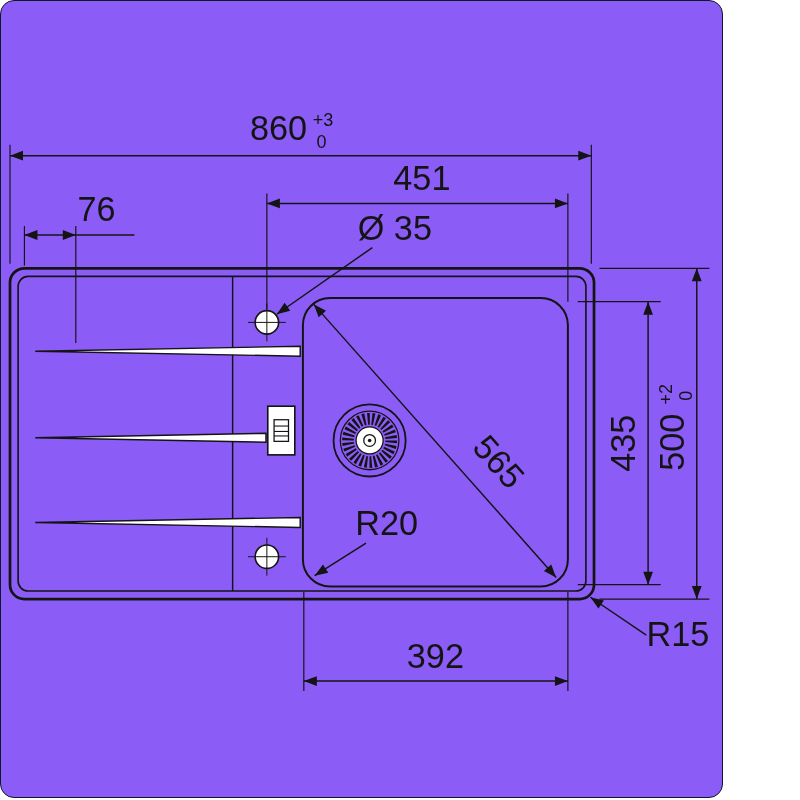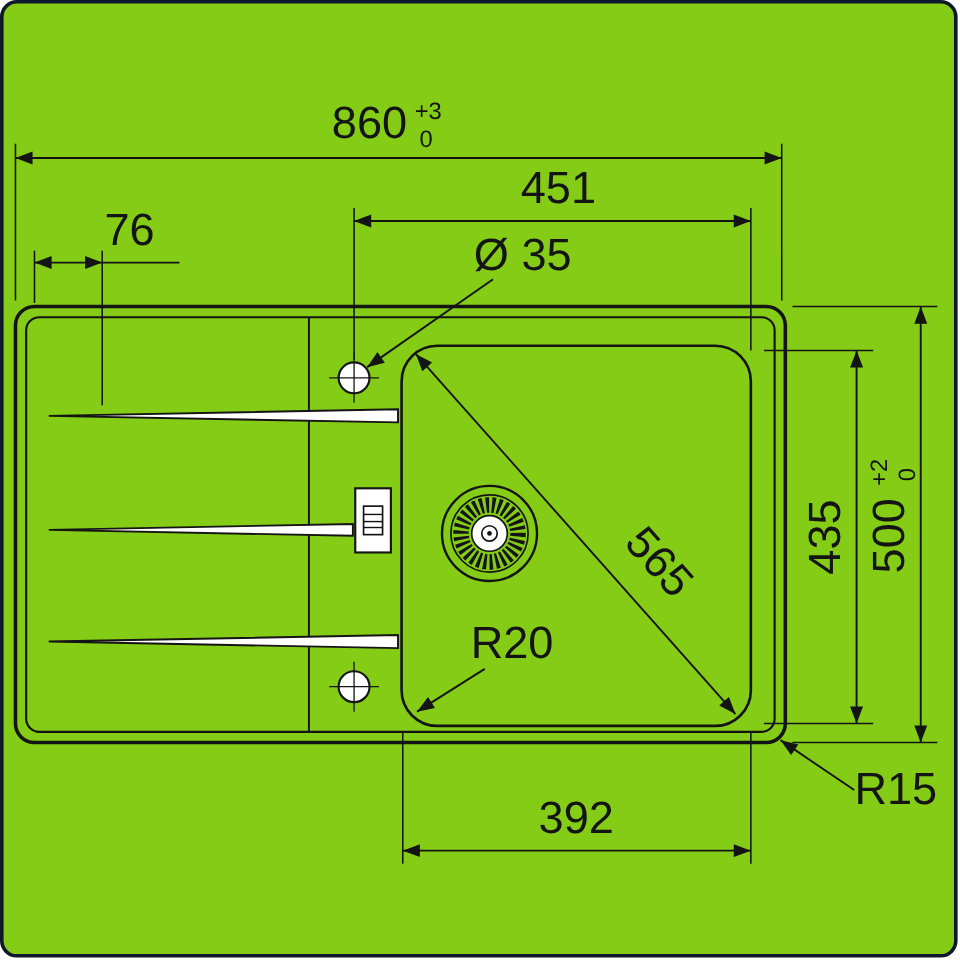--- a/index.html
+++ b/index.html
@@ -1,18 +1,18 @@
 <!DOCTYPE html>
 <html><head>
 <meta charset="utf-8">
 <style>
   html,body{margin:0;padding:0;width:800px;height:800px;background:#ffffff;overflow:hidden;}
   .frame{
-    position:relative;width:798px;height:798px;box-sizing:border-box;
-    border:3px solid #0f172a;border-radius:14px;background:#84cc16;
+    position:relative;width:723px;height:798px;box-sizing:border-box;
+    border:1px solid #0f172a;border-radius:14px;background:#8b5cf6;
   }
   svg{display:block;width:100%;height:100%;}
   text{
     font-family:"Liberation Sans","DejaVu Sans",sans-serif;
     fill:#141414;
   }
   .lbl{font-size:38px;}
   .tol{font-size:20px;}
   .outline{stroke:#141414;fill:none;}
   .fillw{stroke:#141414;fill:#ffffff;}

